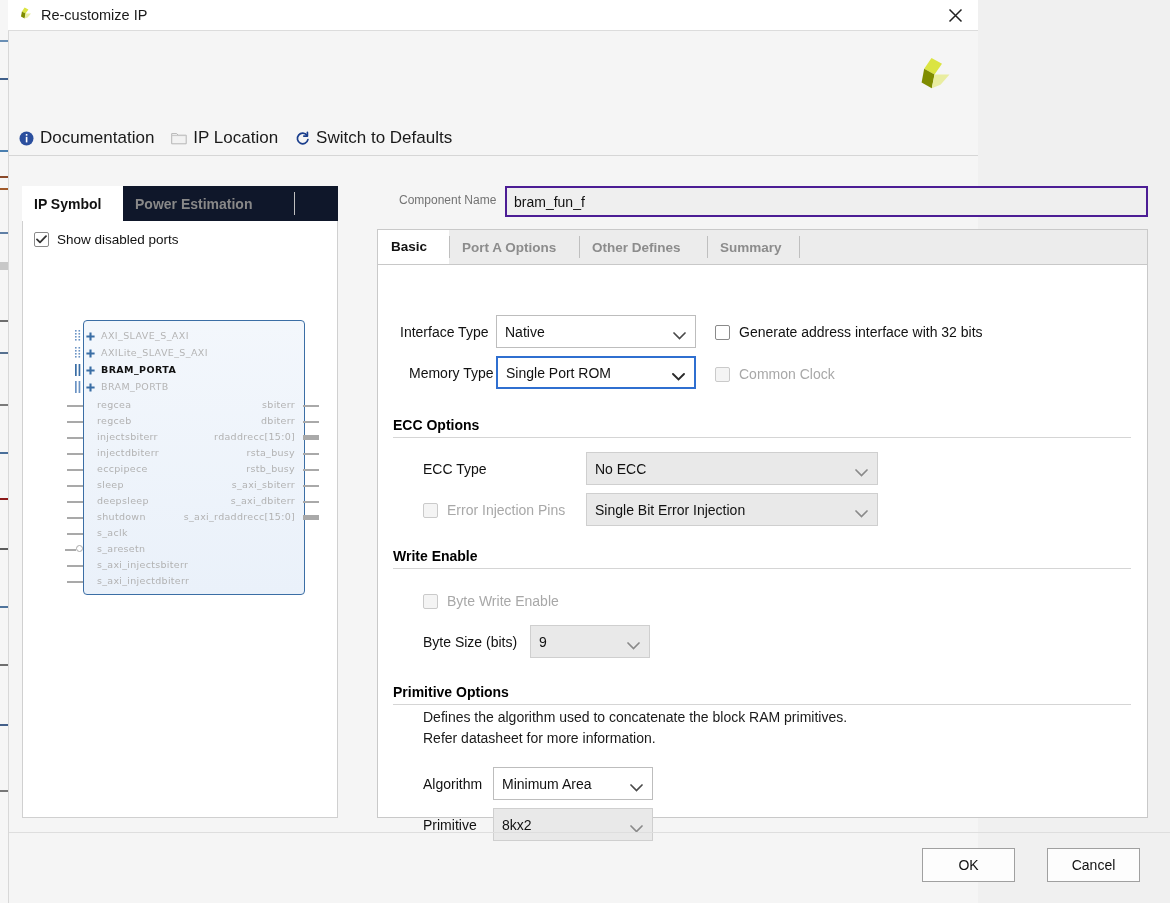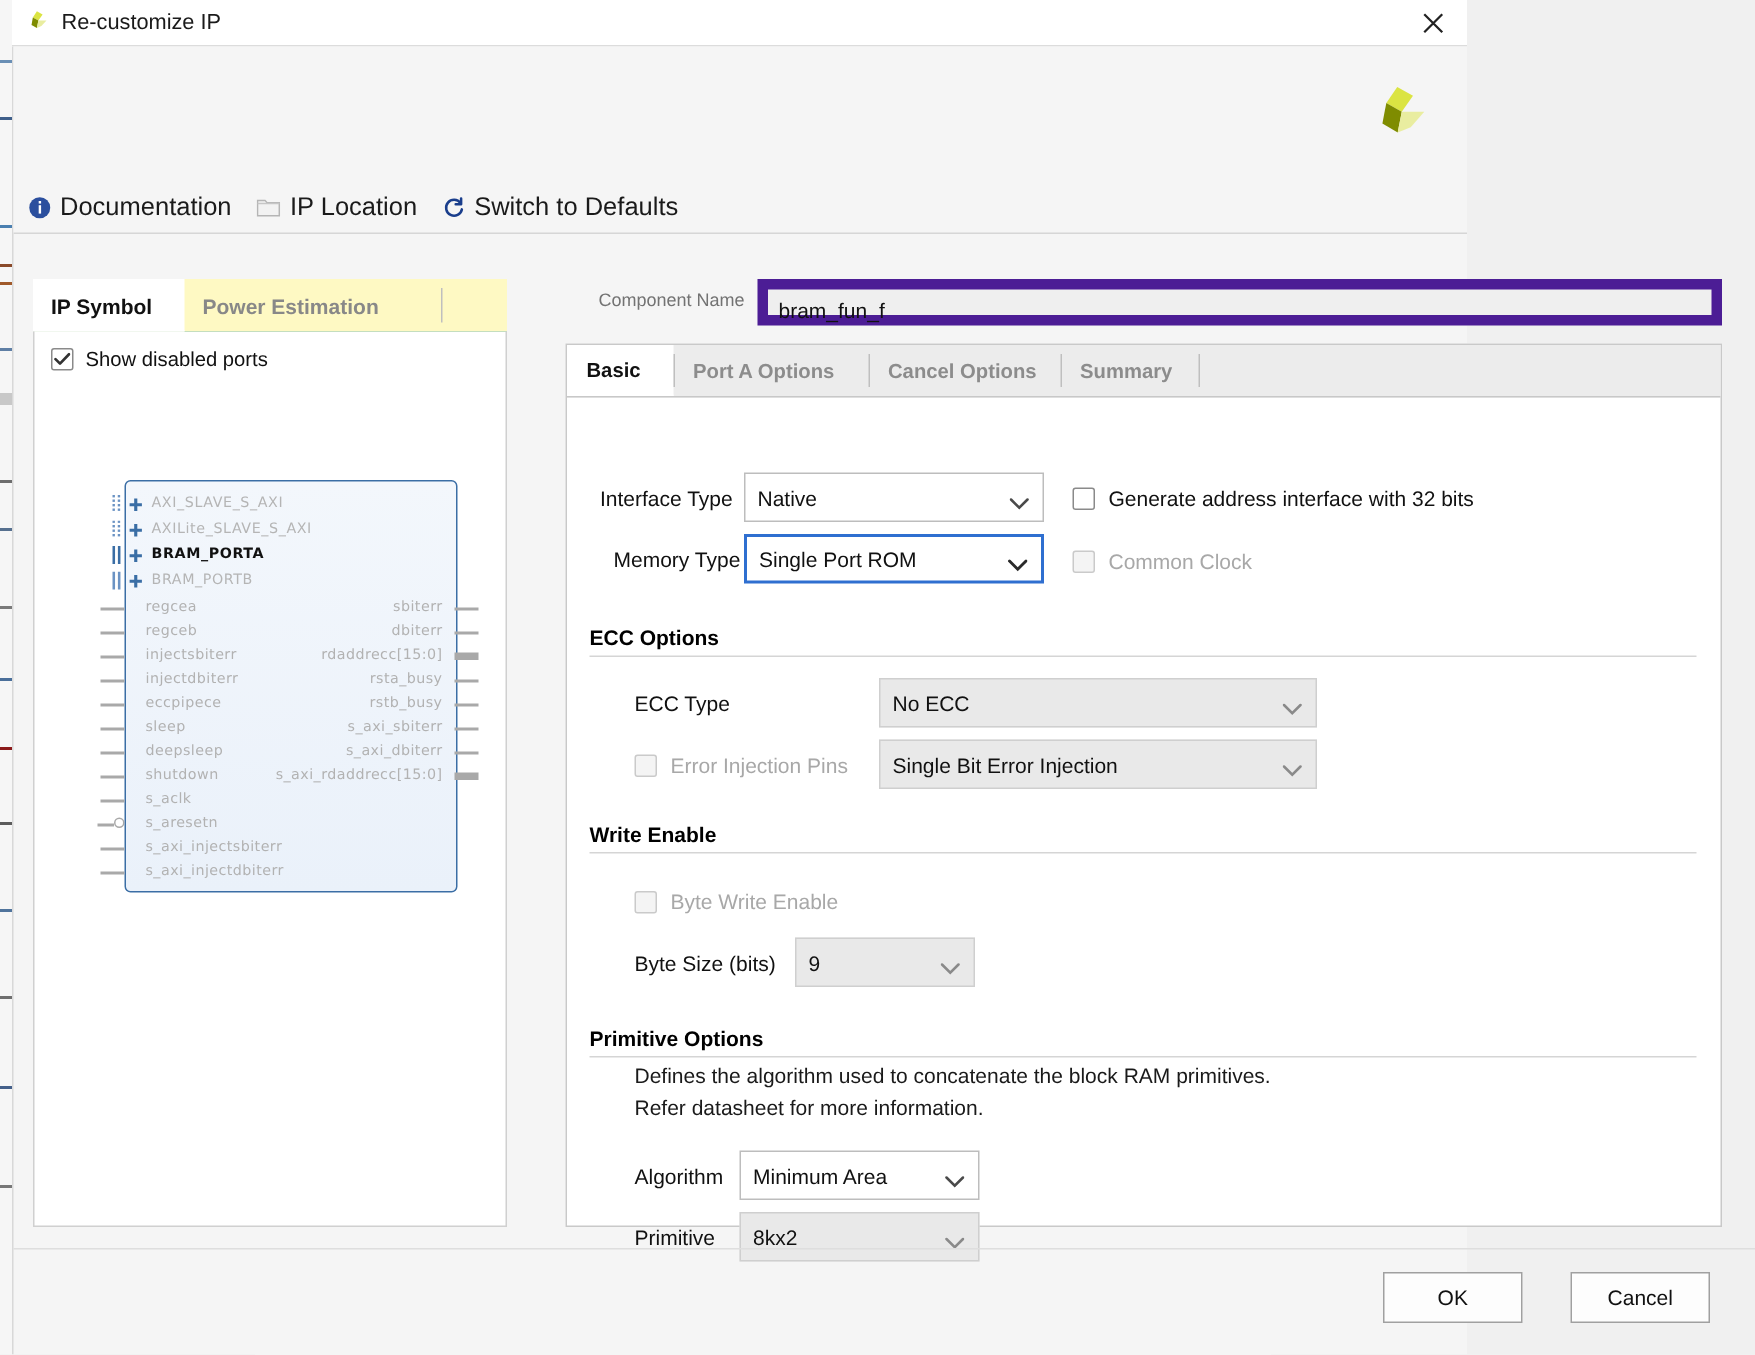--- a/index.html
+++ b/index.html
@@ -73,21 +73,21 @@
   .toolrow .tool .glyph { display: flex; align-items: center; }
 
   
   .leftpanel {
     position: absolute; left: 22px; top: 186px;
     width: 316px; height: 632px;
     background: #fafafa;
   }
   .lp-tabs {
     position: absolute; left: 0; top: 0; width: 316px; height: 35px;
-    background: #fef9c3;
+    background: #0f172a;
     border-bottom: 1px solid #15803d;
   }
   .lp-tab {
     position: absolute; top: 0; height: 35px;
     display: flex; align-items: center;
     font-size: 14px; font-weight: bold;
     padding: 0 12px; box-sizing: border-box;
     cursor: pointer; white-space: nowrap;
   }
   .lp-tab.active {
@@ -169,21 +169,21 @@
     position: absolute; left: 377px; top: 186px; width: 771px; height: 632px;
   }
   .cname-row {
     position: absolute; left: 0; top: 0; width: 771px; height: 32px;
   }
   .cname-label {
     position: absolute; left: 0; top: 7px; font-size: 12px; color: #737373; margin-left: 22px;
   }
   .cname-input {
     position: absolute; left: 128px; top: 0; width: 643px; height: 31px;
-    background: #efefef; border: 7px solid #4c1d95; box-sizing: border-box;
+    background: #efefef; border: 2px solid #4c1d95; box-sizing: border-box;
     font-size: 14px; color: #111; padding: 0 7px; line-height: 29px;
     font-family: "Liberation Sans", sans-serif;
   }
   .rp-card {
     position: absolute; left: 0; top: 43px; width: 771px; height: 589px;
     background: #ffffff; border: 1px solid #c9c9c9; box-sizing: border-box;
   }
   .rp-tabs {
     position: absolute; left: 0; top: 0; width: 769px; height: 34px;
     background: #ececec; border-bottom: 1px solid #c8c8c8;
@@ -521,21 +521,21 @@
       <div class="rp-tabs">
         <div class="rp-tab active" style="left:0px;width:71px">
           <span>Basic</span>
         </div>
         <div class="rp-tsep" style="left:71px"></div>
         <div class="rp-tab" style="left:71px;width:130px">
           <span>Port A Options</span>
         </div>
         <div class="rp-tsep" style="left:201px"></div>
         <div class="rp-tab" style="left:201px;width:128px">
-          <span>Cancel Options</span>
+          <span>Other Defines</span>
         </div>
         <div class="rp-tsep" style="left:329px"></div>
         <div class="rp-tab" style="left:329px;width:92px">
           <span>Summary</span>
         </div>
         <div class="rp-tsep" style="left:421px"></div>
       </div>
 
       <span class="field-label" style="left:22px;top:94px">Interface Type</span>
       <div class="ddl" style="left:118px;top:85px;width:200px;height:33px">

